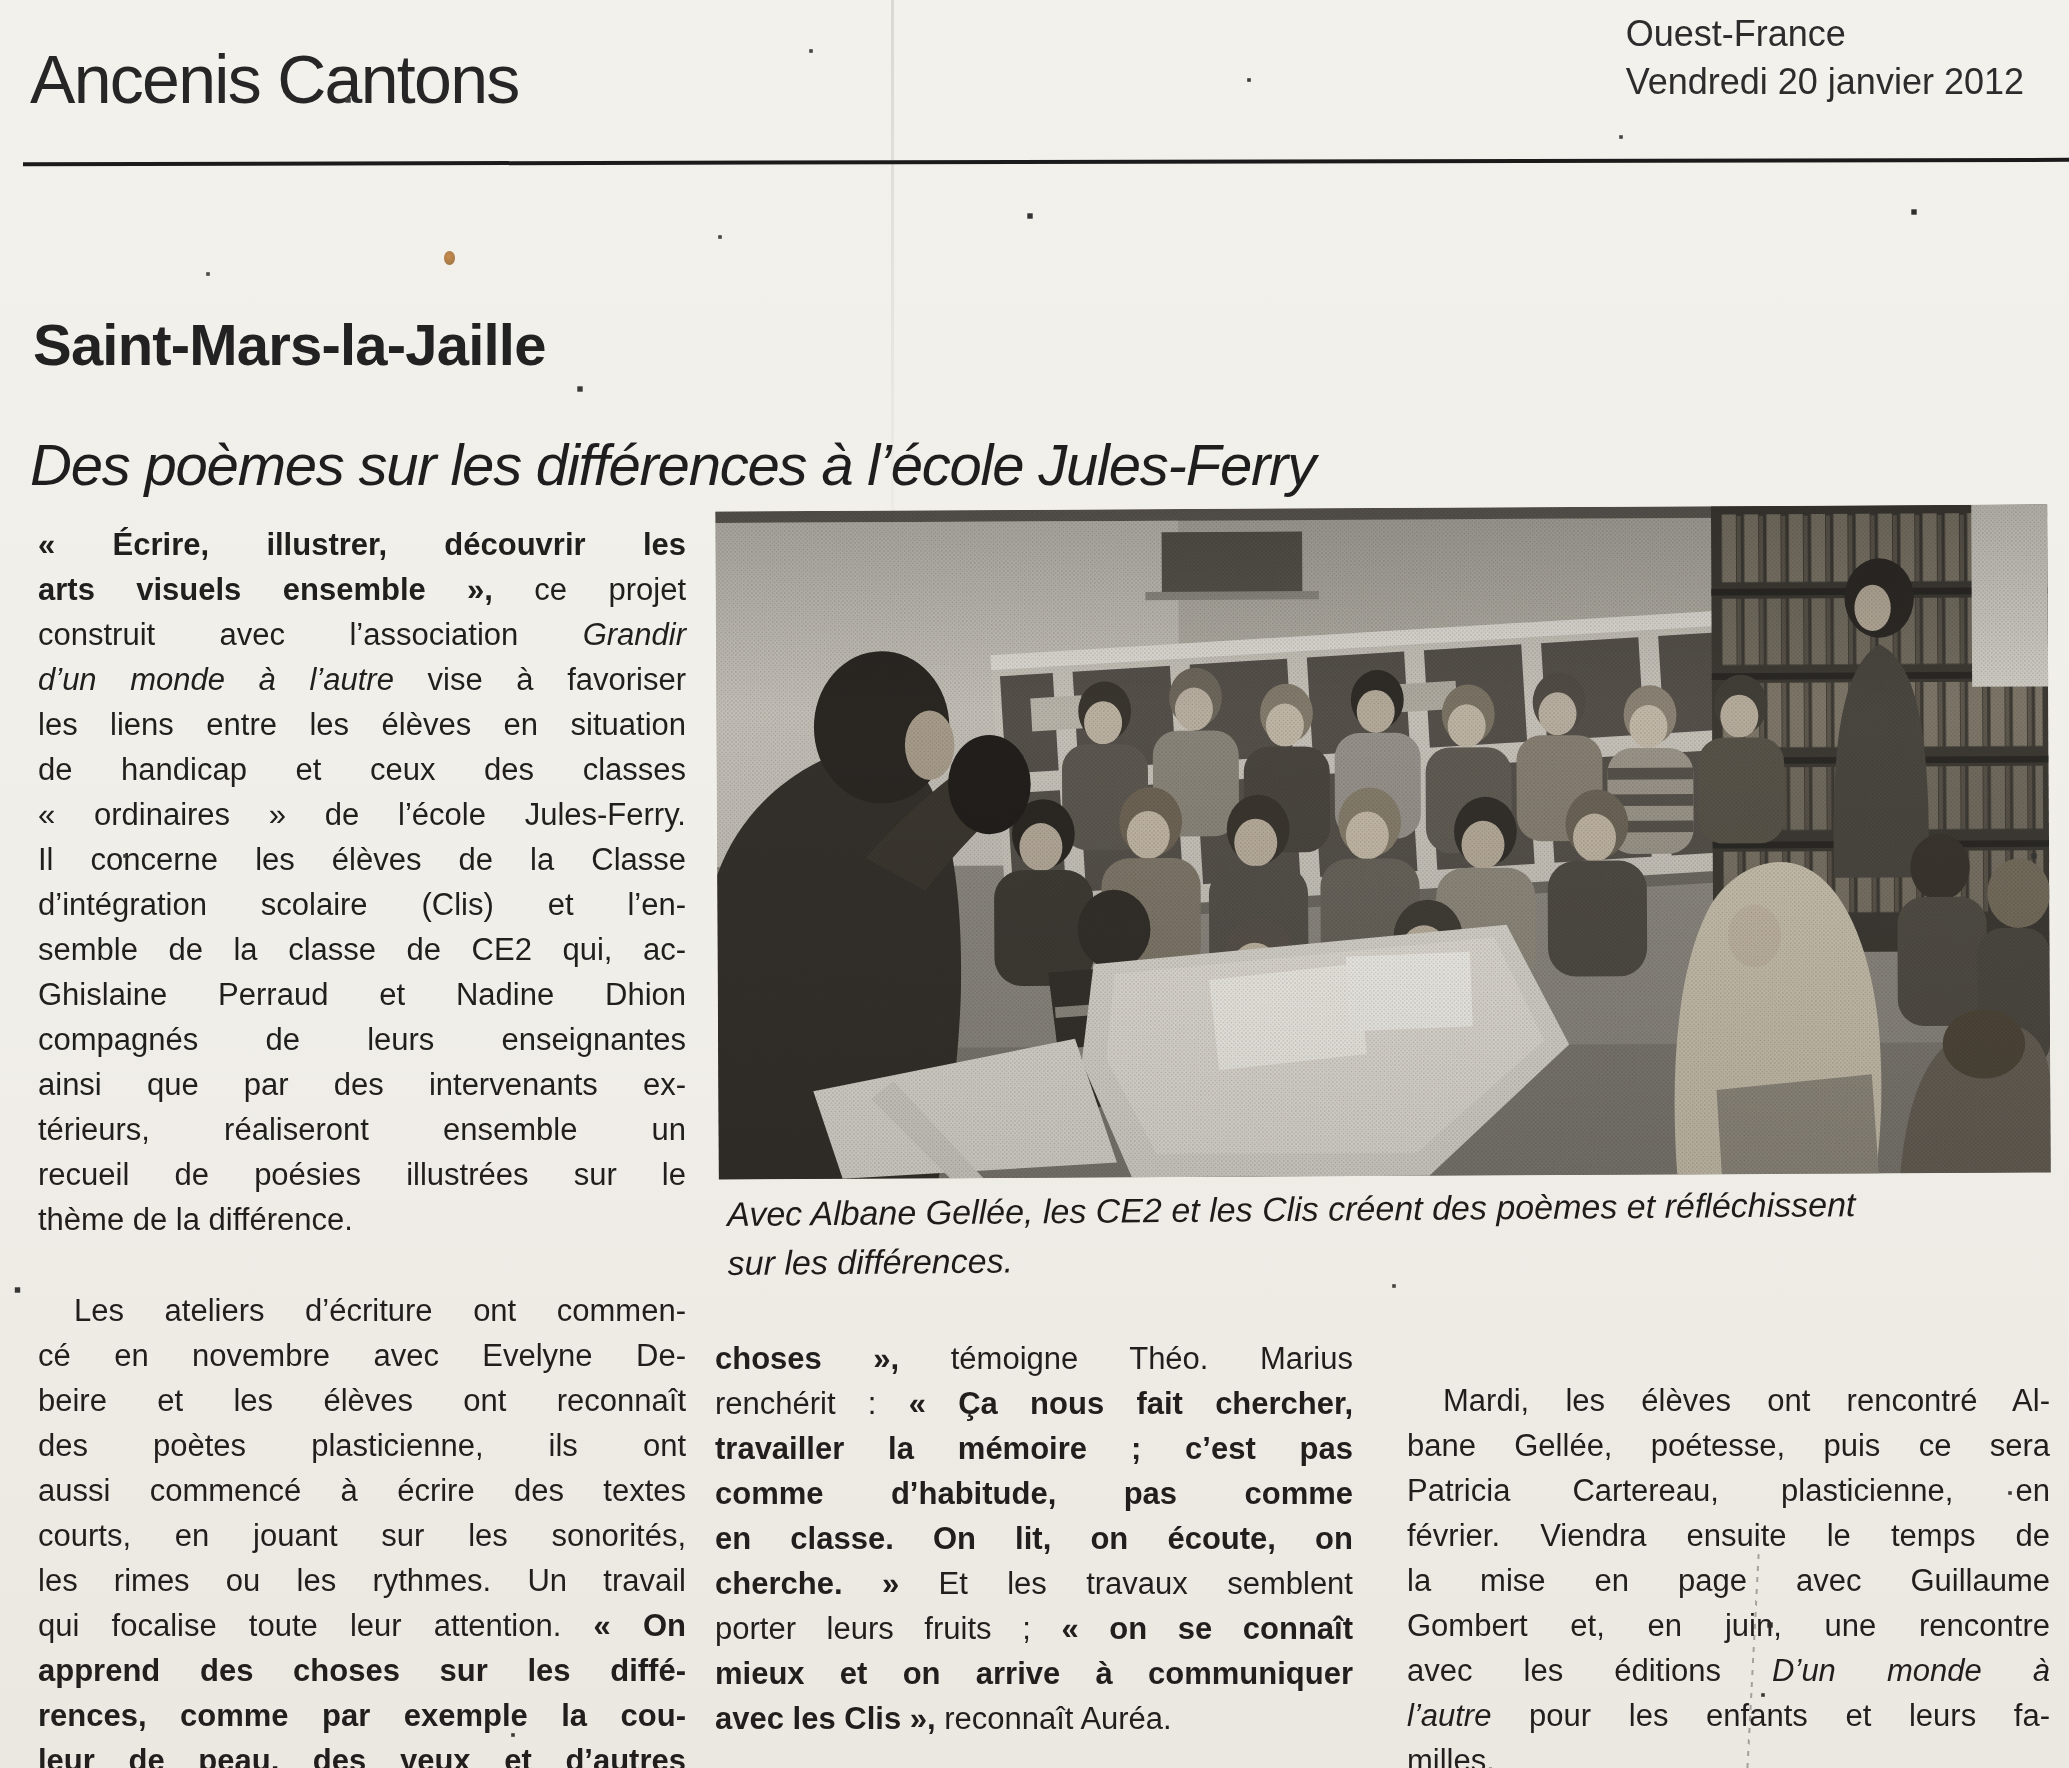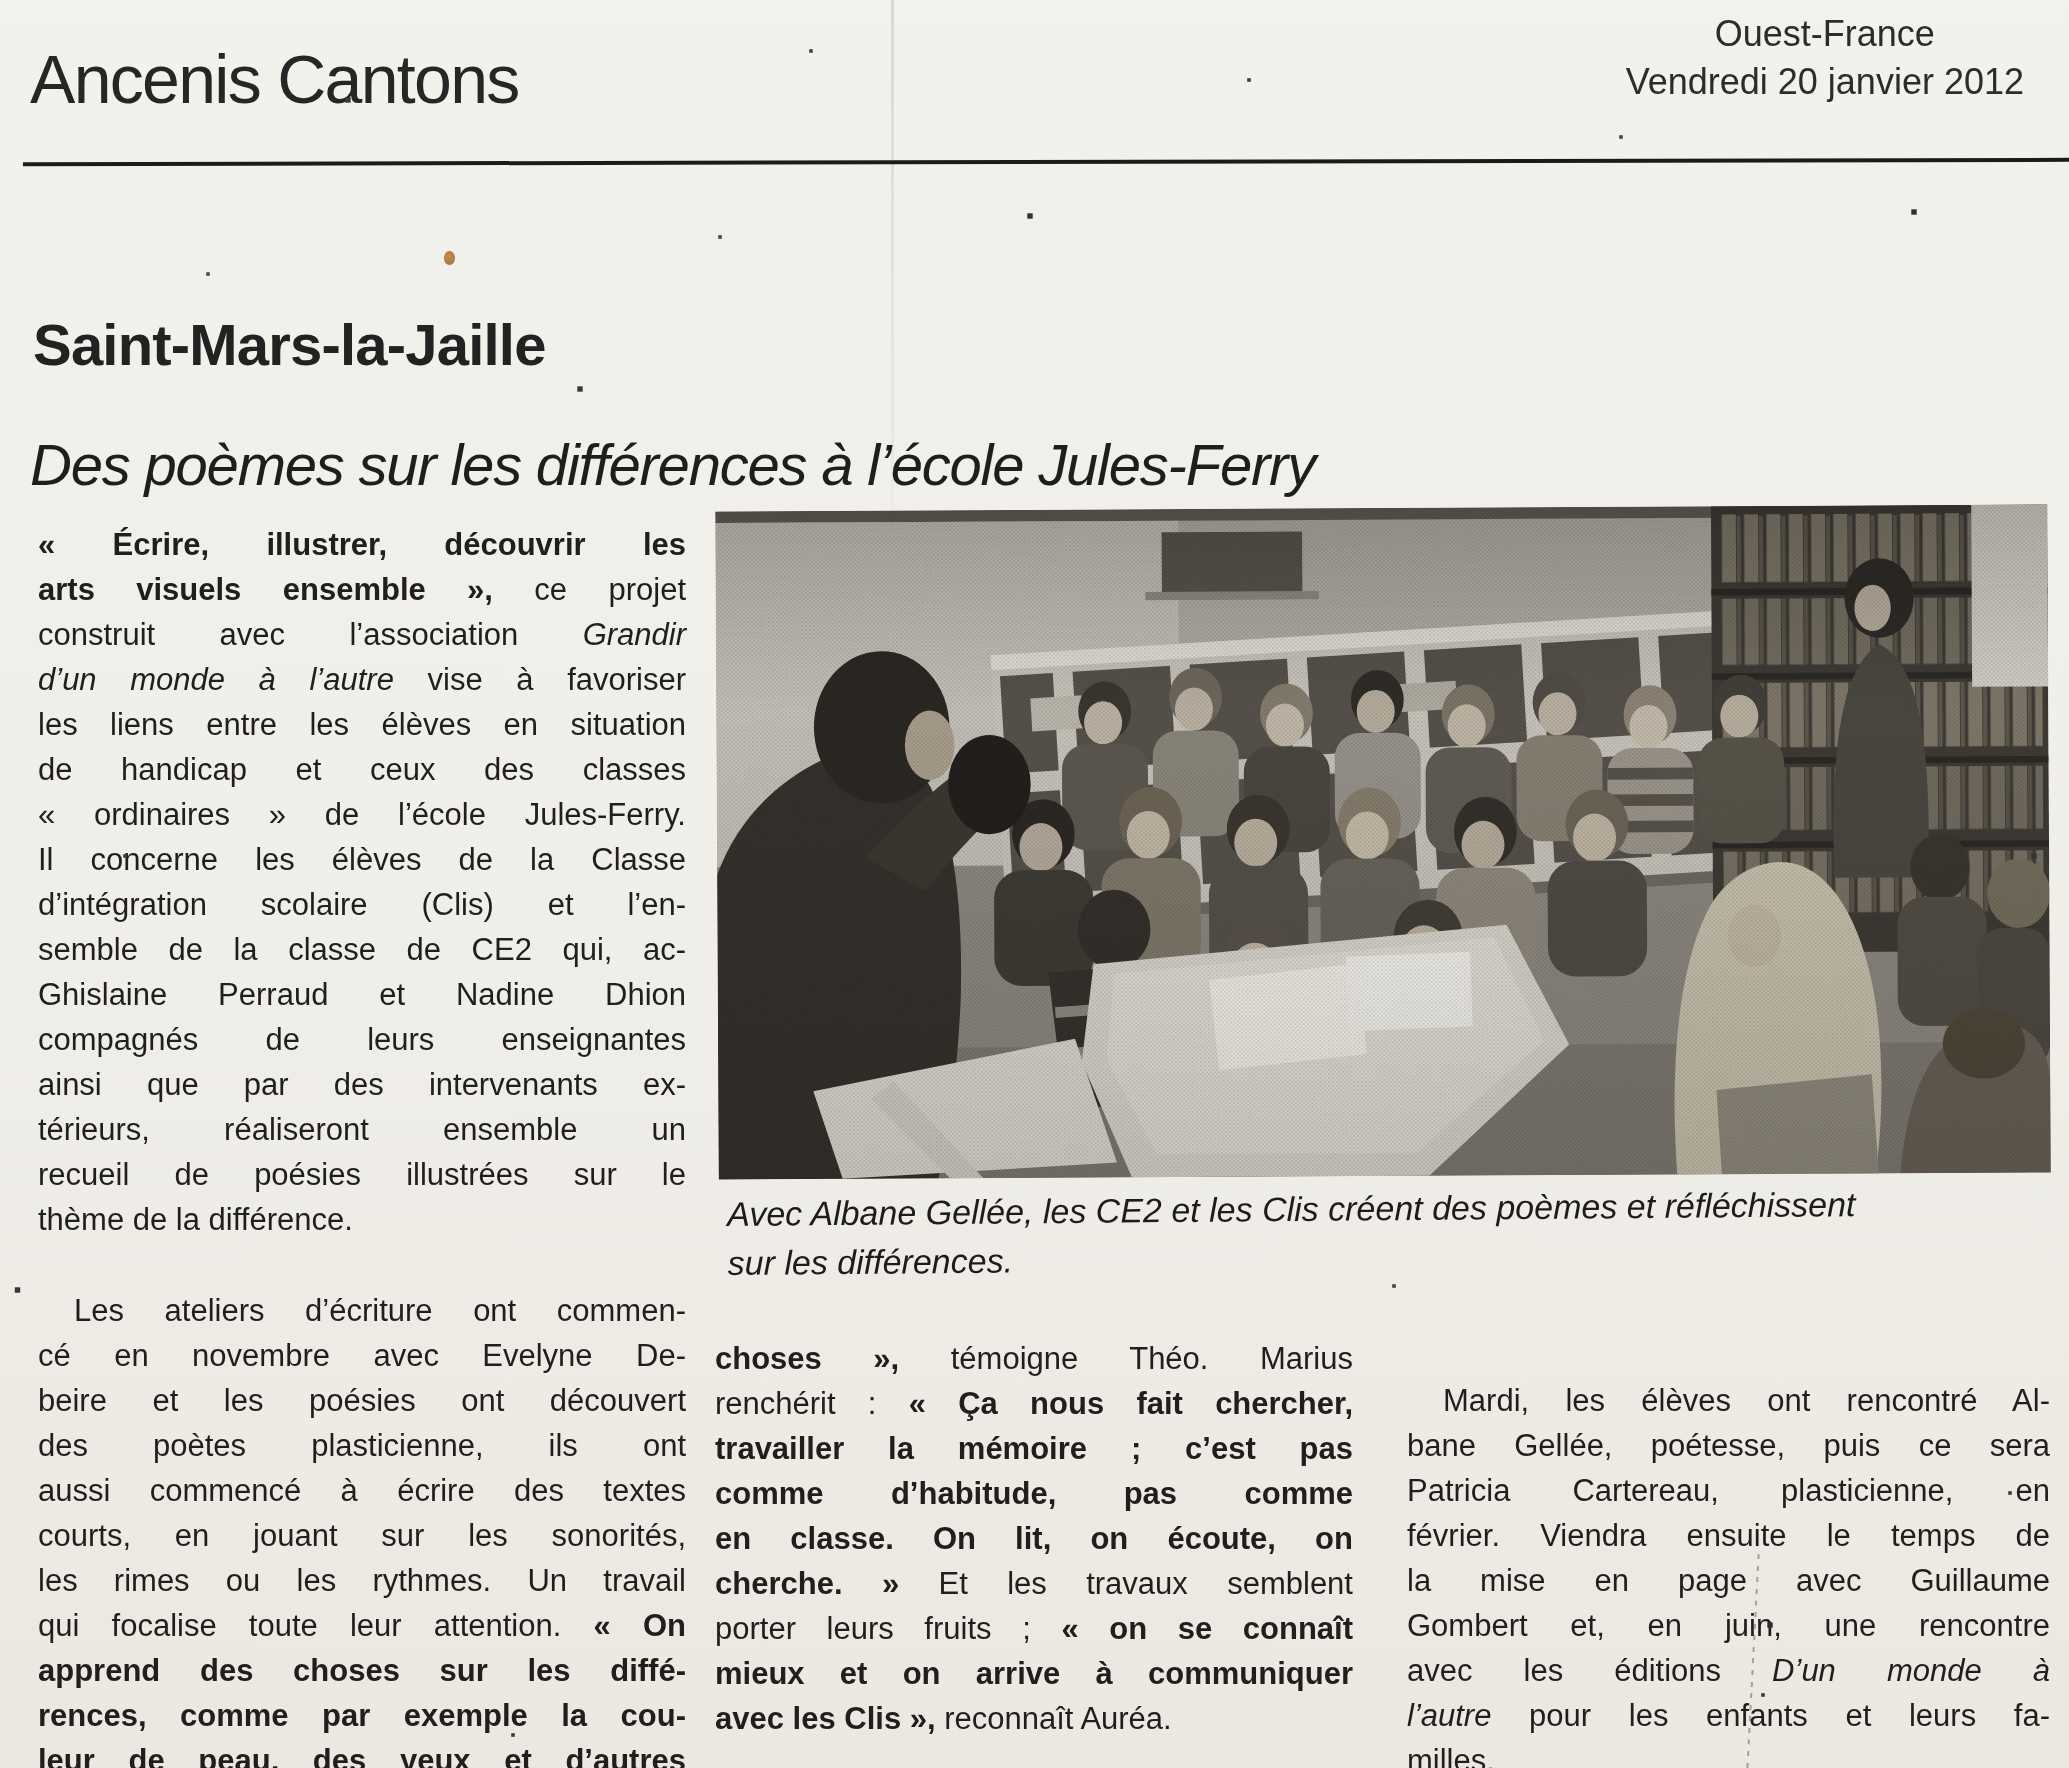--- a/index.html
+++ b/index.html
@@ -3,21 +3,21 @@
 <meta charset="utf-8">
 <style>
   html,body{margin:0;padding:0;background:#6e6e6e;}
   .page{
     position:relative;width:2070px;height:1769px;overflow:hidden;
     background:linear-gradient(180deg,#f3f1ec 0%,#f0eee8 55%,#ebe8e2 100%);
     font-family:"Liberation Sans","DejaVu Sans",sans-serif;color:#1f1e1c;
   }
   .masthead{position:absolute;left:30px;top:11.6px;font-size:68px;line-height:1.1;
     letter-spacing:-1.7px;color:#262626;font-weight:400;margin-top:30px;}
-  .pubinfo{position:absolute;right:46px;top:10px;text-align:center;font-size:36px;
+  .pubinfo{position:absolute;right:46px;top:10px;text-align:left;font-size:36px;
     line-height:48px;color:#2c2c2c;}
   .rule{position:absolute;left:23px;top:160px;width:2047px;height:4.1px;background:#1b1b1b;
     transform:rotate(-0.12deg);}
   .section{position:absolute;left:33px;top:311px;font-size:58px;font-weight:700;
     letter-spacing:-0.8px;color:#222;}
   .headline{position:absolute;left:30px;top:431px;font-size:58px;font-weight:400;
     letter-spacing:-1.2px;white-space:nowrap;color:#1e1e1e;font-style:italic;}
   .col{position:absolute;}
   .col-left{left:38px;top:522px;width:648px;}
   .col-middle{left:715px;top:1336px;width:638px;}
@@ -80,21 +80,21 @@
       <div class="tline"><span>d’intégration scolaire (Clis) et l’en-</span></div>
       <div class="tline"><span>semble de la classe de CE2 qui, ac-</span></div>
       <div class="tline"><span>Ghislaine Perraud et Nadine Dhion</span></div>
       <div class="tline"><span>compagnés de leurs enseignantes</span></div>
       <div class="tline"><span>ainsi que par des intervenants ex-</span></div>
       <div class="tline"><span>térieurs, réaliseront ensemble un</span></div>
       <div class="tline"><span>recueil de poésies illustrées sur le</span></div>
       <div class="tline noj"><span>thème de la différence.</span></div>
       <div class="tline ind"><span>Les ateliers d’écriture ont commen-</span></div>
       <div class="tline"><span>cé en novembre avec Evelyne De-</span></div>
-      <div class="tline"><span>beire et les poésies ont découvert</span></div>
+      <div class="tline"><span>beire et les élèves ont reconnaît</span></div>
       <div class="tline"><span>des poètes plasticienne, ils ont</span></div>
       <div class="tline"><span>aussi commencé à écrire des textes</span></div>
       <div class="tline"><span>courts, en jouant sur les sonorités,</span></div>
       <div class="tline"><span>les rimes ou les rythmes. Un travail</span></div>
       <div class="tline"><span>qui focalise toute leur attention. </span><span class="b">« On</span></div>
       <div class="tline"><span class="b">apprend des choses sur les diffé-</span></div>
       <div class="tline"><span class="b">rences, comme par exemple la cou-</span></div>
       <div class="tline"><span class="b">leur de peau, des yeux et d’autres</span></div>
     </div>
 

